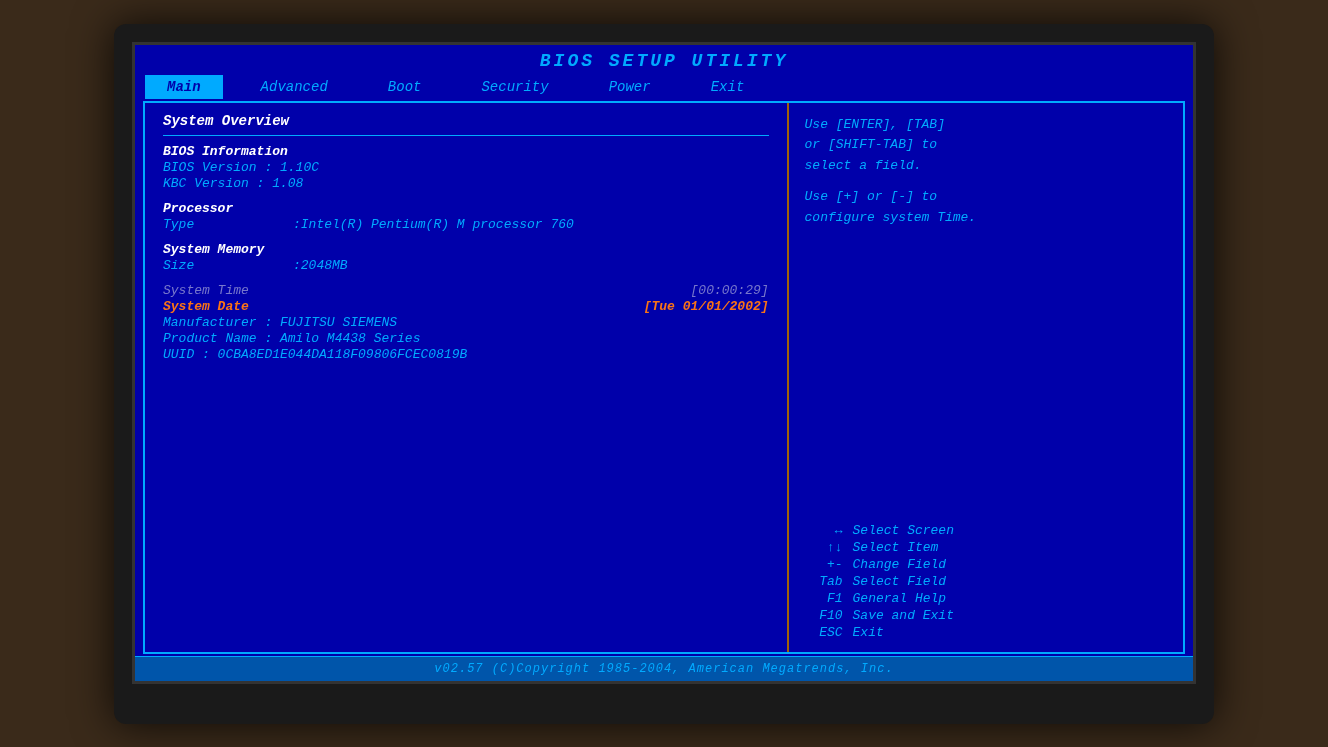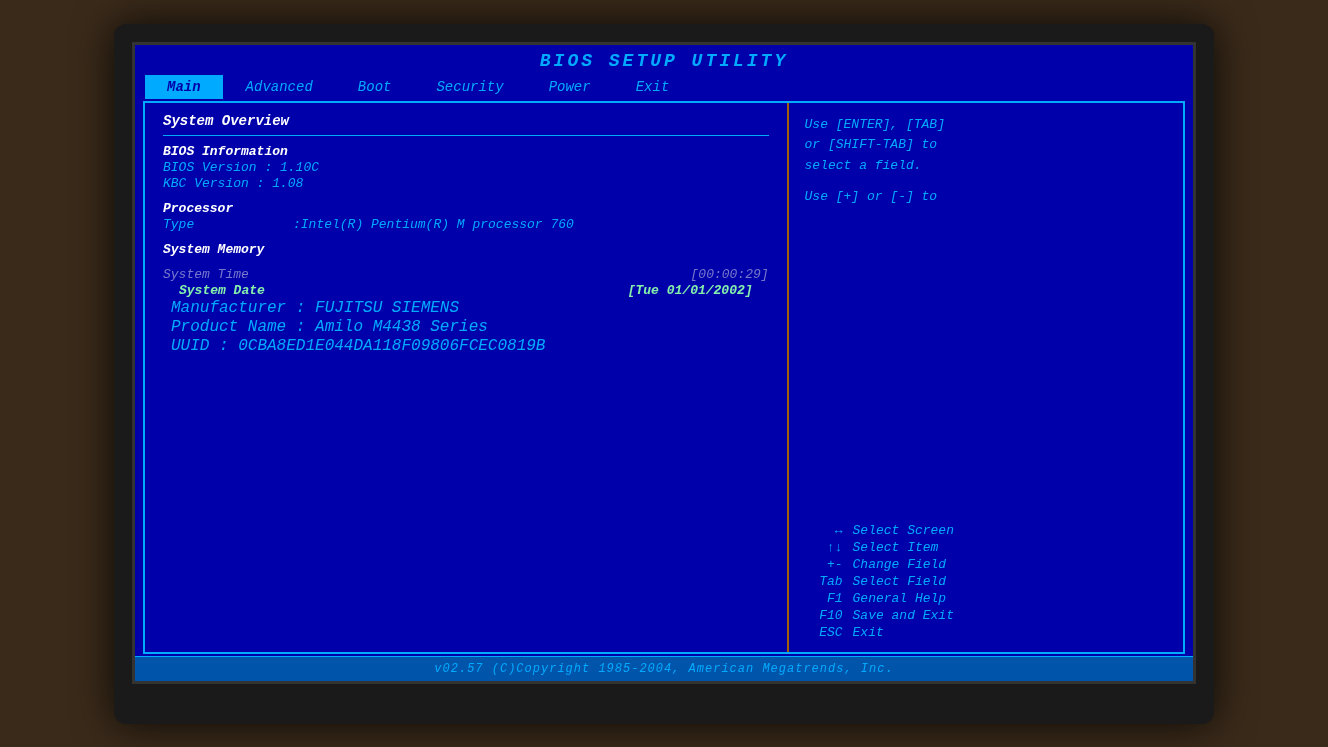--- a/index.html
+++ b/index.html
@@ -40,21 +40,21 @@
       padding: 6px 0 4px 0;
       font-size: 18px;
       font-weight: bold;
       letter-spacing: 3px;
     }
     .nav-bar {
       background: #0000aa;
       display: flex;
       flex-direction: row;
       padding: 0 10px;
-      gap: 1px;
+      gap: 16px;
     }
     .nav-item {
       color: #00aaff;
       padding: 4px 22px;
       font-size: 14px;
       cursor: pointer;
     }
     .nav-item.active {
       background: #00aaff;
       color: #0000aa;
@@ -159,31 +159,31 @@
       flex-direction: row;
       justify-content: space-between;
       color: #7777cc;
       font-size: 13px;
       margin: 1px 0;
     }
     .system-date-row {
       display: flex;
       flex-direction: row;
       justify-content: space-between;
-      color: #86efac;
-      font-weight: bold;
-      font-size: 13px;
-      margin: 1px 16px;
+      color: #f97316;
+      font-weight: bold;
+      font-size: 13px;
+      margin: 1px 0;
     }
     .extra-info-row {
       display: flex;
       flex-direction: row;
       color: #00aaff;
-      font-size: 16px;
-      margin: 1px 8px;
+      font-size: 13px;
+      margin: 1px 0;
     }
   </style>
 </head>
 <body>
 
 <div class="monitor-outer">
   <div class="screen">
 
     <div class="title-bar">
       <span>BIOS  SETUP  UTILITY</span>
@@ -214,20 +214,24 @@
 
         <div class="section-gap"></div>
         <div class="info-label">Processor</div>
         <div class="info-row">
           <span class="info-key">Type</span>
           <span class="info-val">:Intel(R)  Pentium(R)  M processor 760</span>
         </div>
 
         <div class="section-gap"></div>
         <div class="info-label">System Memory</div>
+        <div class="info-row">
+          <span class="info-key">Size</span>
+          <span class="info-val">:2048MB</span>
+        </div>
 
         <div class="section-gap"></div>
         <div class="system-time-row">
           <span class="dimmed">System Time</span>
           <span class="dimmed">[00:00:29]</span>
         </div>
         <div class="system-date-row">
           <span>System Date</span>
           <span>[Tue 01/01/2002]</span>
         </div>
@@ -243,20 +247,21 @@
         </div>
       </div>
 
       <div class="right-panel">
         <div class="right-help-text">
           <div>Use [ENTER], [TAB]</div>
           <div>or [SHIFT-TAB] to</div>
           <div>select a field.</div>
           <div style="height:10px"></div>
           <div>Use [+] or [-] to</div>
+          <div>configure system Time.</div>
         </div>
         <div class="right-keys">
           <div class="key-row">
             <span class="key-sym">↔</span>
             <span class="key-desc">Select Screen</span>
           </div>
           <div class="key-row">
             <span class="key-sym">↑↓</span>
             <span class="key-desc">Select Item</span>
           </div>

